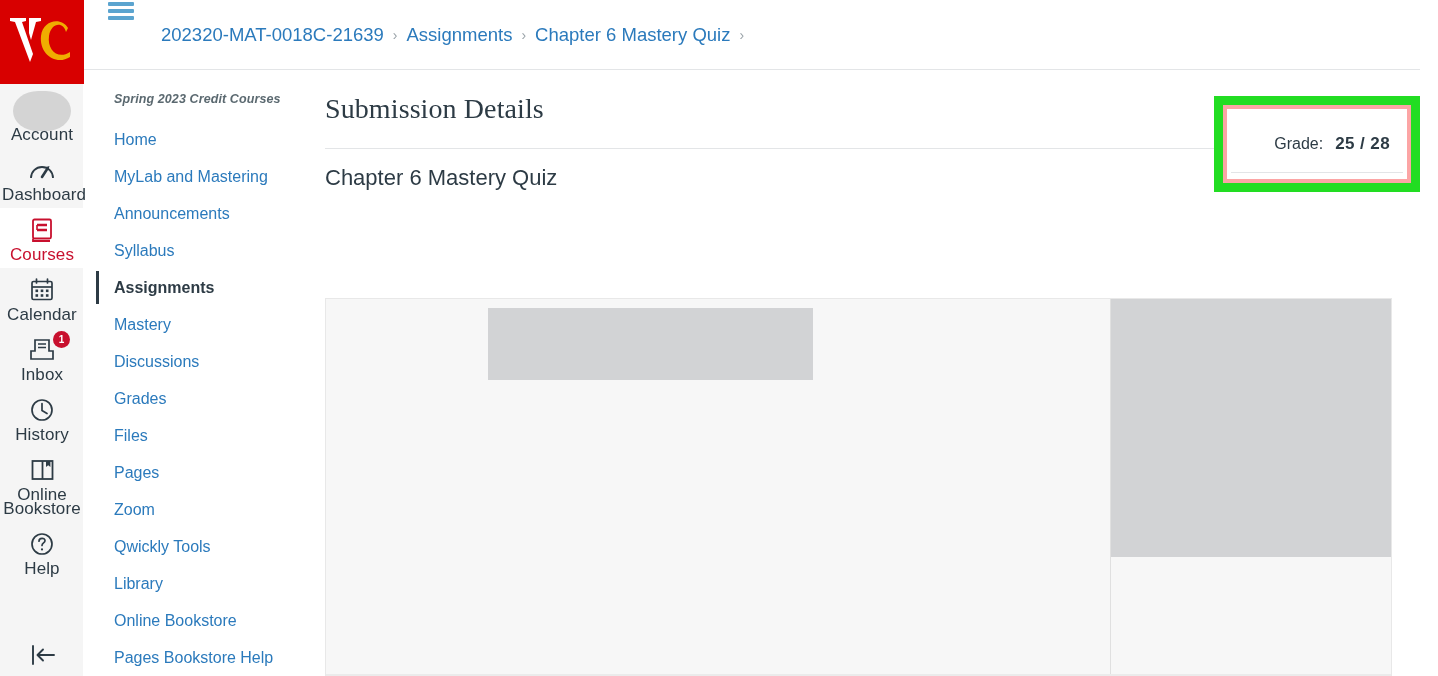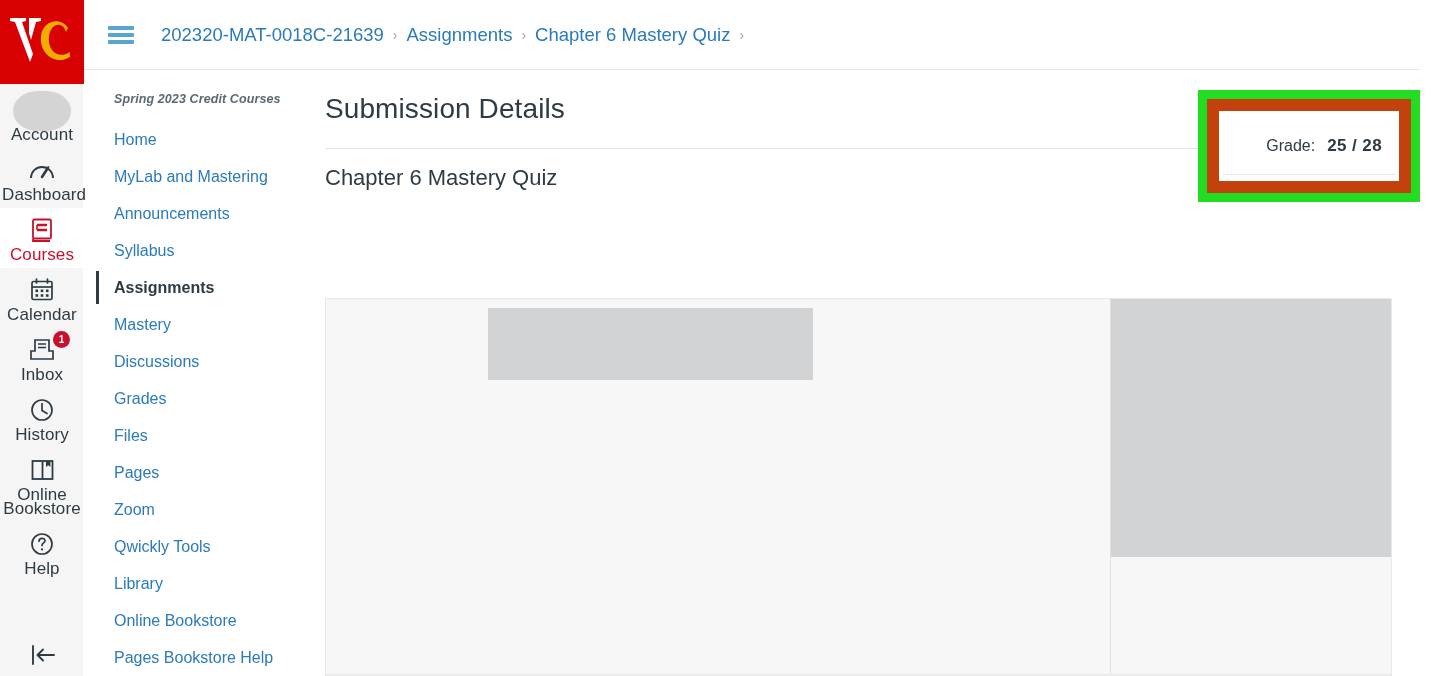--- a/index.html
+++ b/index.html
@@ -75,21 +75,21 @@
     position: absolute;
     bottom: 4px; left: 0; width: 84px;
     text-align: center;
     cursor: pointer;
   }
 
   
   .right-col { flex: 1 1 auto; position: relative; height: 676px; }
   .topbar {
     height: 70px;
-    display: flex; align-items: center;
+    display: flex; 
     padding-left: 24px;
     border-bottom: 1px solid #e3e5e7;
     margin-right: 18px;
   }
   .hamburger {
     width: 26px; height: 22px;
     display: flex; flex-direction: column; justify-content: space-between;
     cursor: pointer;
     margin-right: 27px;
     padding: 2px 0;
@@ -156,40 +156,41 @@
     position: relative;
     padding: 0 18px 0 0;
   }
   .page-title {
     font-size: 28px;
     font-weight: 400;
     color: #2d3b45;
     padding: 22px 0 0 0;
     line-height: 34px;
     letter-spacing: .1px;
+    font-family: Liberation Serif, serif;
   }
   .title-rule {
     border-bottom: 1px solid #e3e5e7;
     margin-top: 22px;
   }
   .assignment-name {
     font-size: 22px;
     font-weight: 400;
     color: #2d3b45;
     padding: 16px 0 0 0;
     line-height: 26px;
   }
 
   
   .grade-wrap {
     position: absolute;
-    top: 20px; right: 18px;
+    top: 26px; right: 18px;
     border: 9px solid #22dd22;
-    background: #c2410c;
-    padding: 12px;
+    background: #fca5a5;
+    padding: 4px;
     z-index: 5;
   }
   .grade-inner {
     width: 180px; height: 70px;
     display: flex; align-items: center; justify-content: flex-end;
     padding-right: 17px;
     background: #ffffff;
     position: relative;
   }
   .grade-inner::after {

